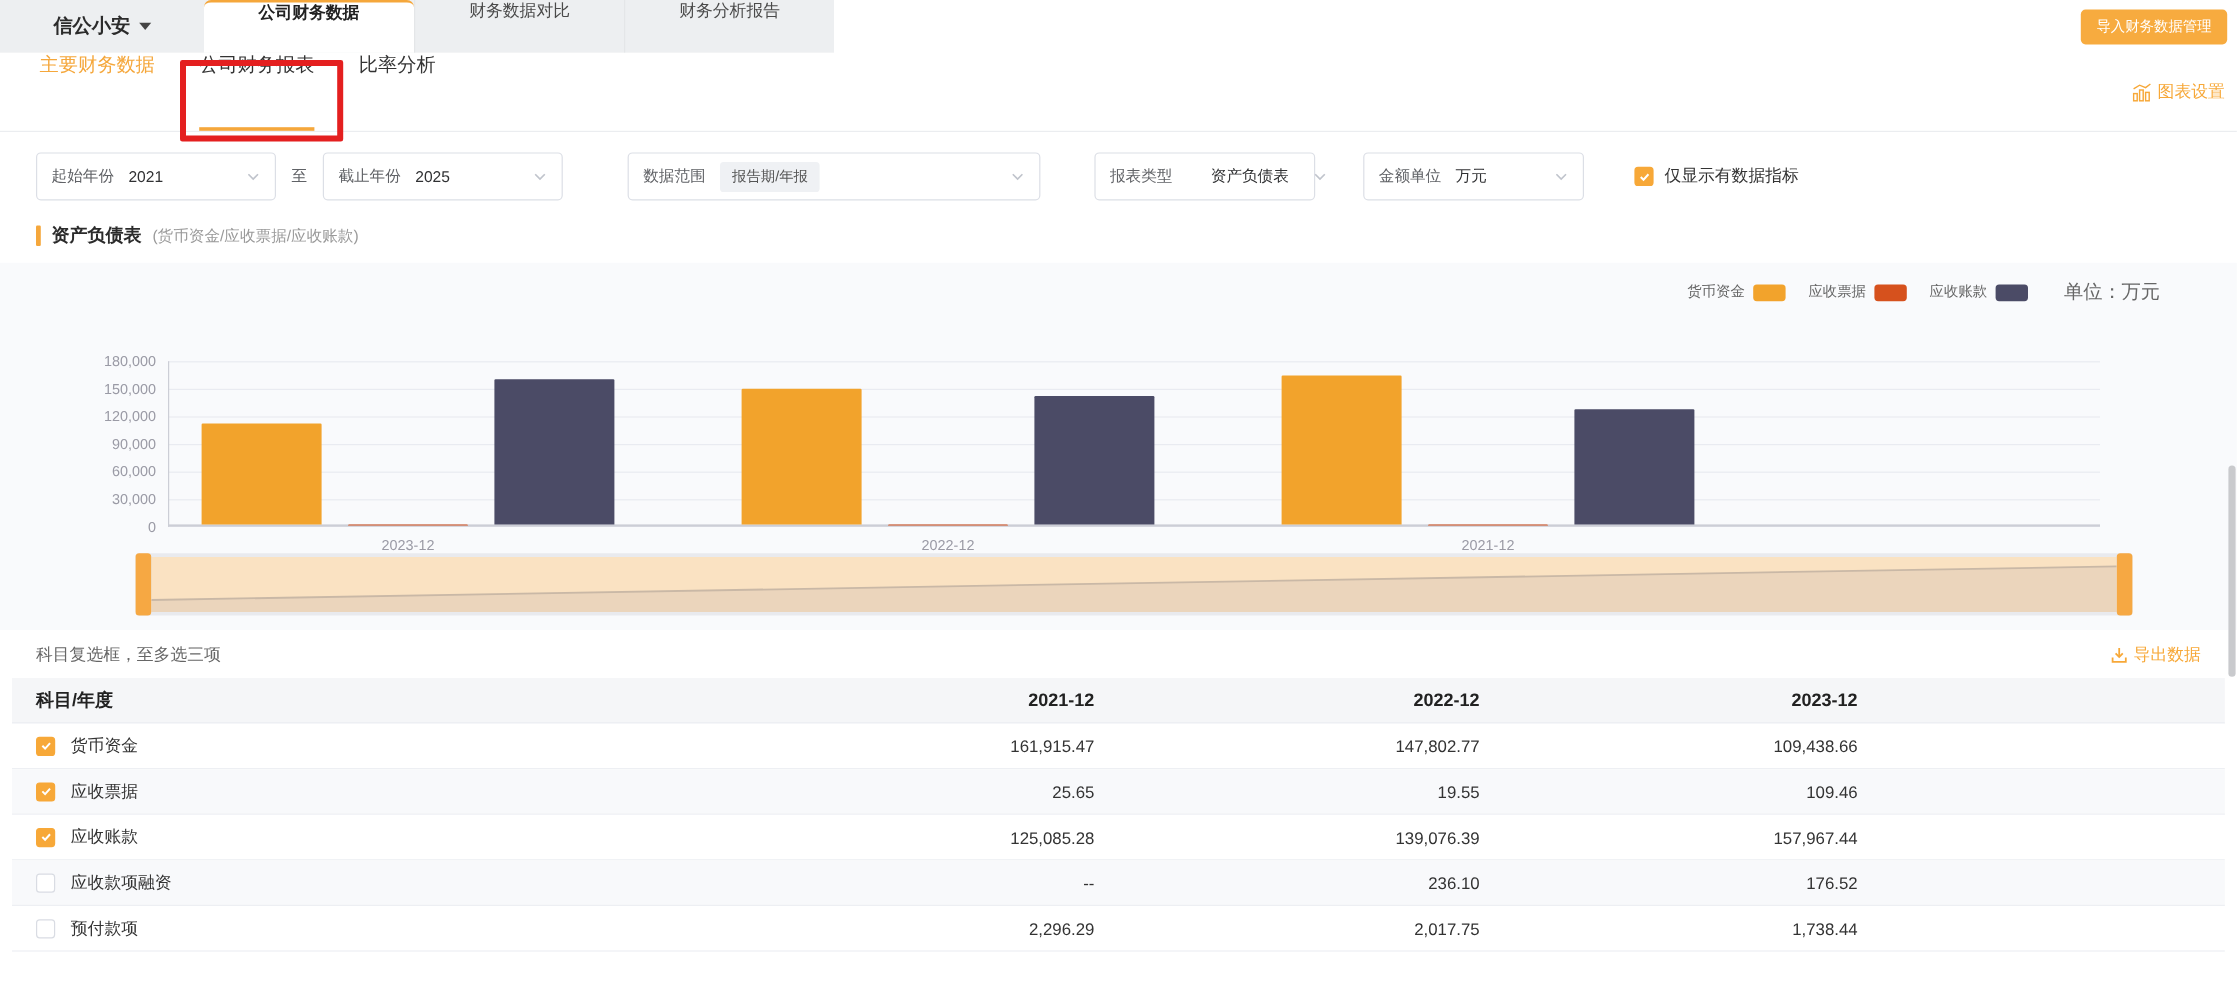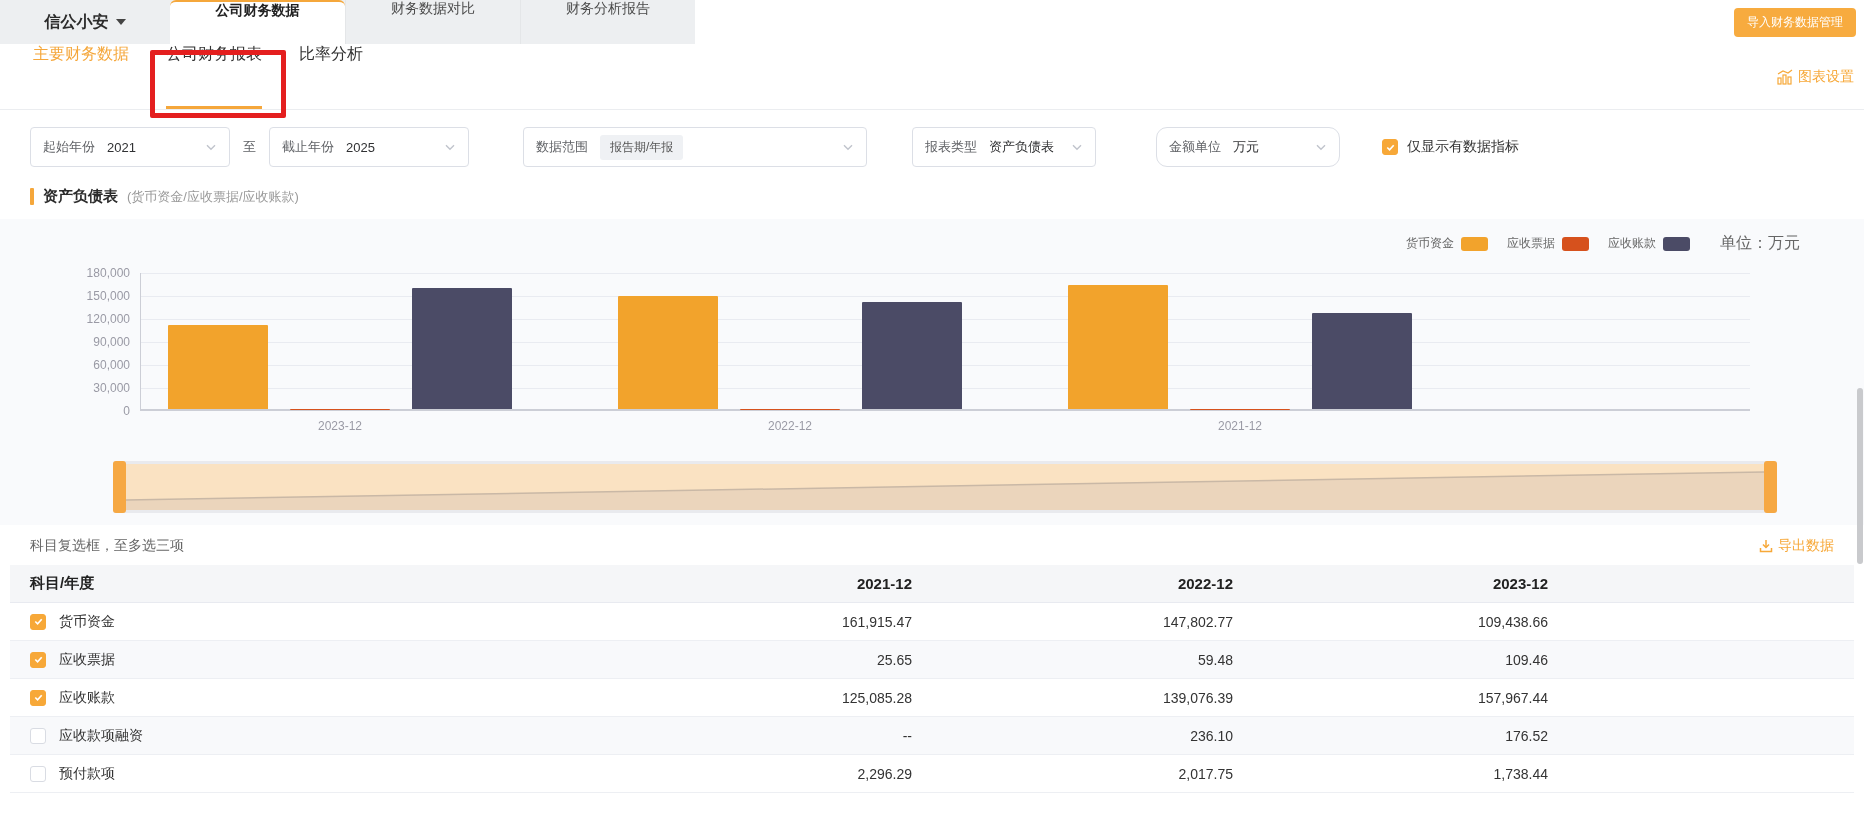--- a/index.html
+++ b/index.html
@@ -42,21 +42,21 @@
 
   
   .filter-row { display: flex; align-items: center; margin: 17px 0 0 30px; height: 40px; }
   .fbox { height: 40px; border: 1px solid #dcdfe6; border-radius: 4px; background: #fff;
     display: flex; align-items: center; padding: 0 12px; font-size: 13px; color: #606266; cursor: pointer; }
   .fbox .flabel { margin-right: 12px; white-space: nowrap; }
   .fbox .fvalue { color: #303133; white-space: nowrap; }
   .fbox .chev { margin-left: auto; display: flex; }
   .w200 { width: 200px; } .w344 { width: 344px; } .w184 { width: 184px; }
   .to-label { margin: 0 13px; font-size: 13px; color: #606266; }
-  .ml54 { margin-left: 54px; } .ml45 { margin-left: 45px; } .ml40 { margin-left: 60px; border-radius: 11px; } .ml18 { margin-left: 18px; }
+  .ml54 { margin-left: 54px; } .ml45 { margin-left: 45px; gap: 20px; } .ml40 { margin-left: 40px; } .ml18 { margin-left: 18px; }
   .pill { background: #eff1f4; border-radius: 3px; padding: 4px 10px; font-size: 12px; color: #555; }
   .cb { width: 16px; height: 16px; border-radius: 3px; border: 1px solid #d9dce3; background: #fff;
     display: inline-flex; align-items: center; justify-content: center; flex: none; }
   .cb svg { display: none; }
   .cb.checked { background: #f7a838; border-color: #f7a838; }
   .cb.checked svg { display: block; }
   .filter-check { display: flex; align-items: center; gap: 9px; font-size: 14px; color: #333; cursor: pointer; padding-left: 24px; }
 
   
   .section-title { display: flex; align-items: center; margin: 20px 0 0 30px; }
@@ -65,21 +65,21 @@
   .section-sub { font-size: 13px; color: #9a9a9a; margin-left: 9px; }
 
   
   .chart-panel { position: relative; margin-top: 13px; height: 306px; background: #f9fafc; }
   .legend { position: absolute; top: 14px; right: 64px; display: flex; align-items: center; }
   .legend-item { display: flex; align-items: center; margin-left: 19px; cursor: pointer; }
   .legend-label { font-size: 12px; color: #666; }
   .legend-swatch { width: 27px; height: 14px; border-radius: 3px; margin-left: 7px; }
   .unit-note { font-size: 16px; color: #666; margin-left: 30px; }
 
-  .plot { position: absolute; left: 140px; top: 54px; width: 1610px; height: 138px; }
+  .plot { position: absolute; left: 140px; top: 82px; width: 1610px; height: 138px; }
   .gridline { position: absolute; left: 0; right: 0; height: 1px; background: #e9ebf1; }
   .axis-y { position: absolute; left: 0; top: 0; bottom: 0; width: 1px; background: #ccced6; }
   .axis-x { position: absolute; left: 0; right: 0; bottom: 0; height: 2px; background: #ccced6; }
   .ylab { position: absolute; left: -82px; width: 72px; text-align: right; font-size: 12px; color: #9a9aa5; line-height: 14px; }
   .bar { position: absolute; bottom: 2px; border-radius: 1px 1px 0 0; }
   .xlab { position: absolute; top: 146px; transform: translateX(-50%); font-size: 12px; color: #9a9aa5; white-space: nowrap; }
 
   .slider { position: absolute; left: 113px; top: 242px; width: 1664px; height: 52px;
     background: #e9eaee; border-radius: 2px; }
   .slider-band { position: absolute; left: 13px; right: 13px; top: 3px; bottom: 3px; overflow: hidden; }
@@ -313,21 +313,21 @@
       <div class="t-row">
         <div class="c-name">
           <span class="cb checked">
               <svg width="11" height="11" viewBox="0 0 12 12">
                 <path d="M2.5 6 L5 8.5 L9.5 3.5" stroke="#fff" stroke-width="1.8" fill="none"></path>
               </svg>
             </span>
           <span>应收票据</span>
         </div>
         <div class="c-num">25.65</div>
-        <div class="c-num">59.48</div>
+        <div class="c-num">19.55</div>
         <div class="c-num">109.46</div>
         <div></div>
       </div>
       <div class="t-row">
         <div class="c-name">
           <span class="cb checked">
               <svg width="11" height="11" viewBox="0 0 12 12">
                 <path d="M2.5 6 L5 8.5 L9.5 3.5" stroke="#fff" stroke-width="1.8" fill="none"></path>
               </svg>
             </span>

